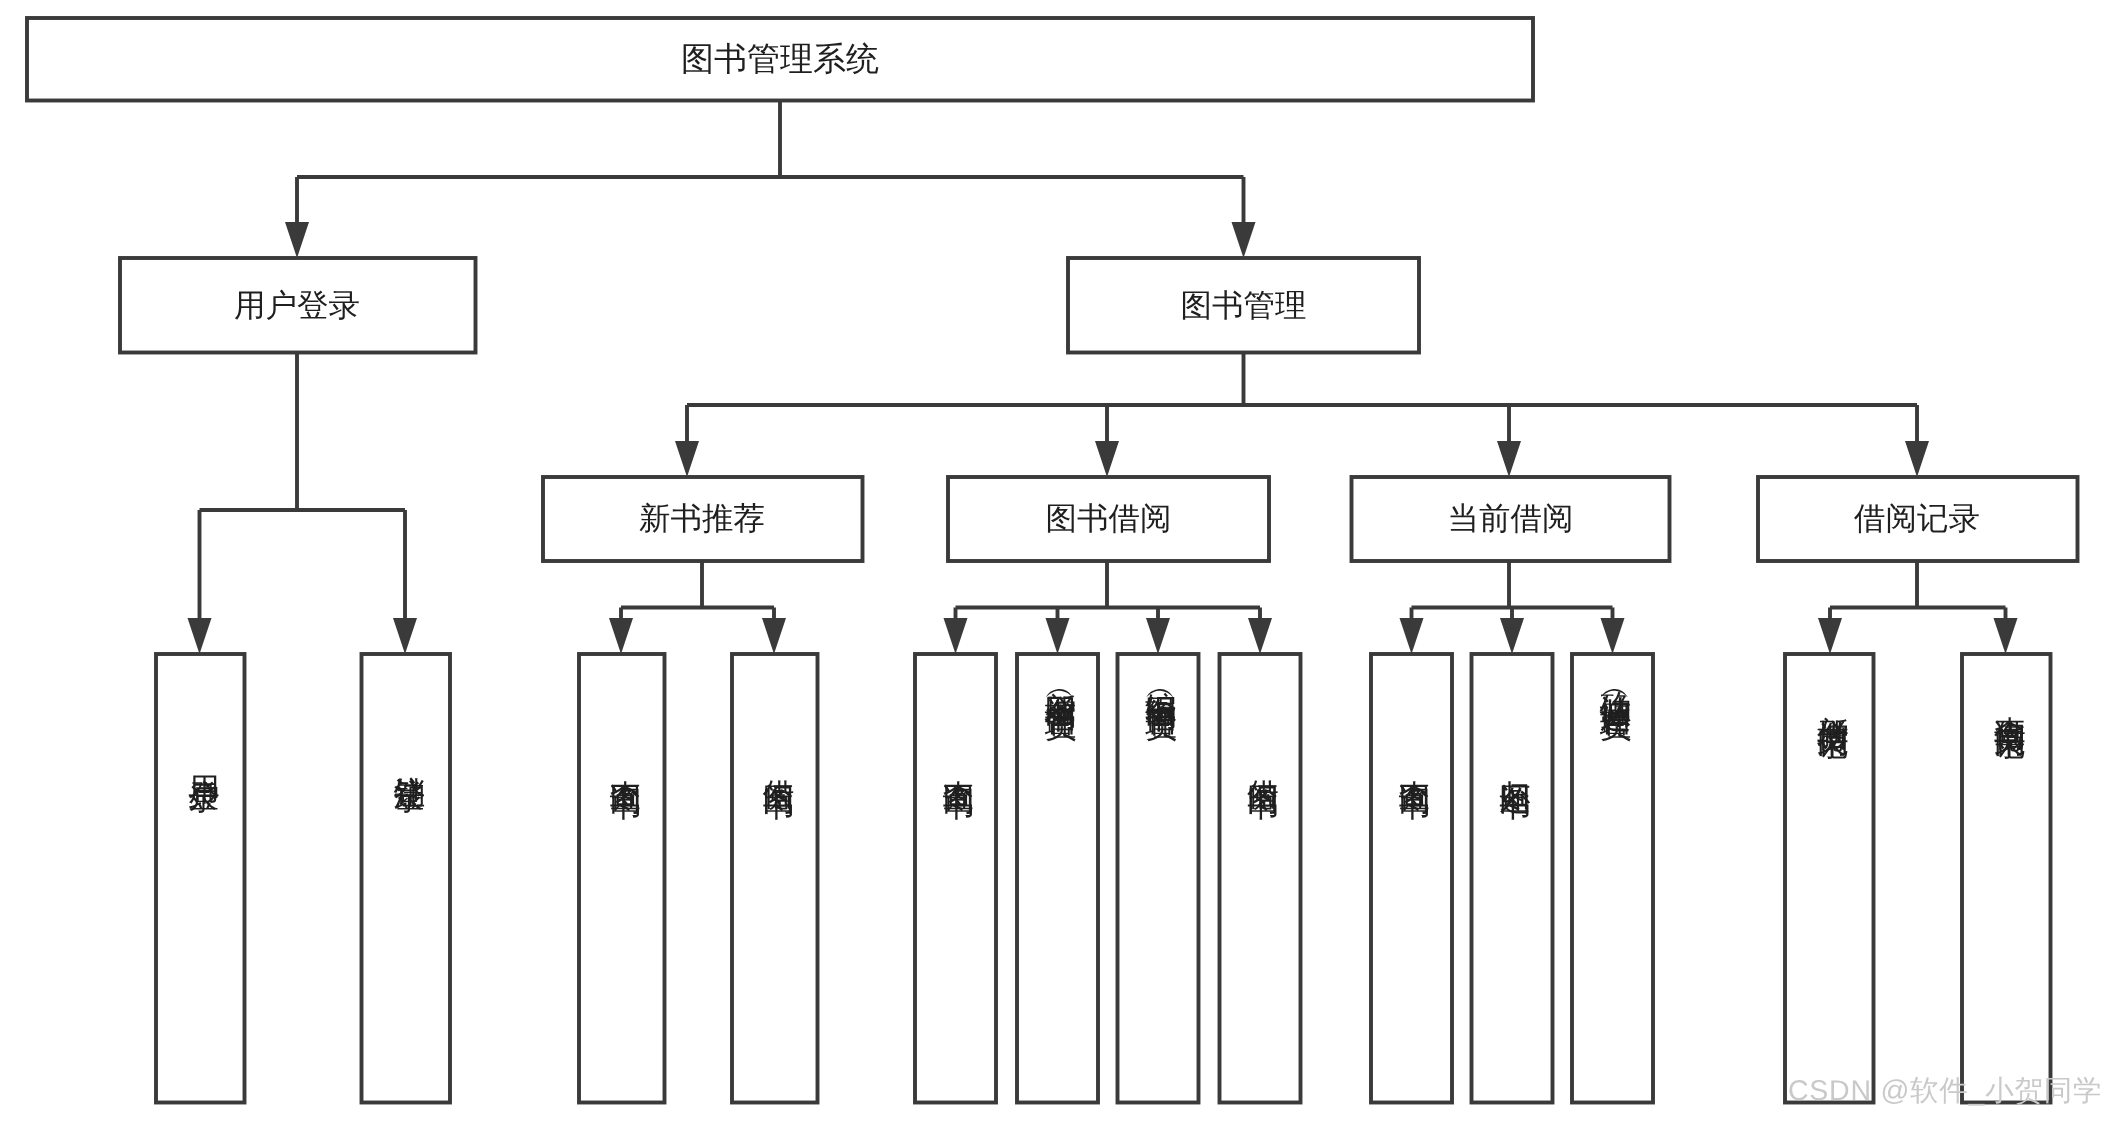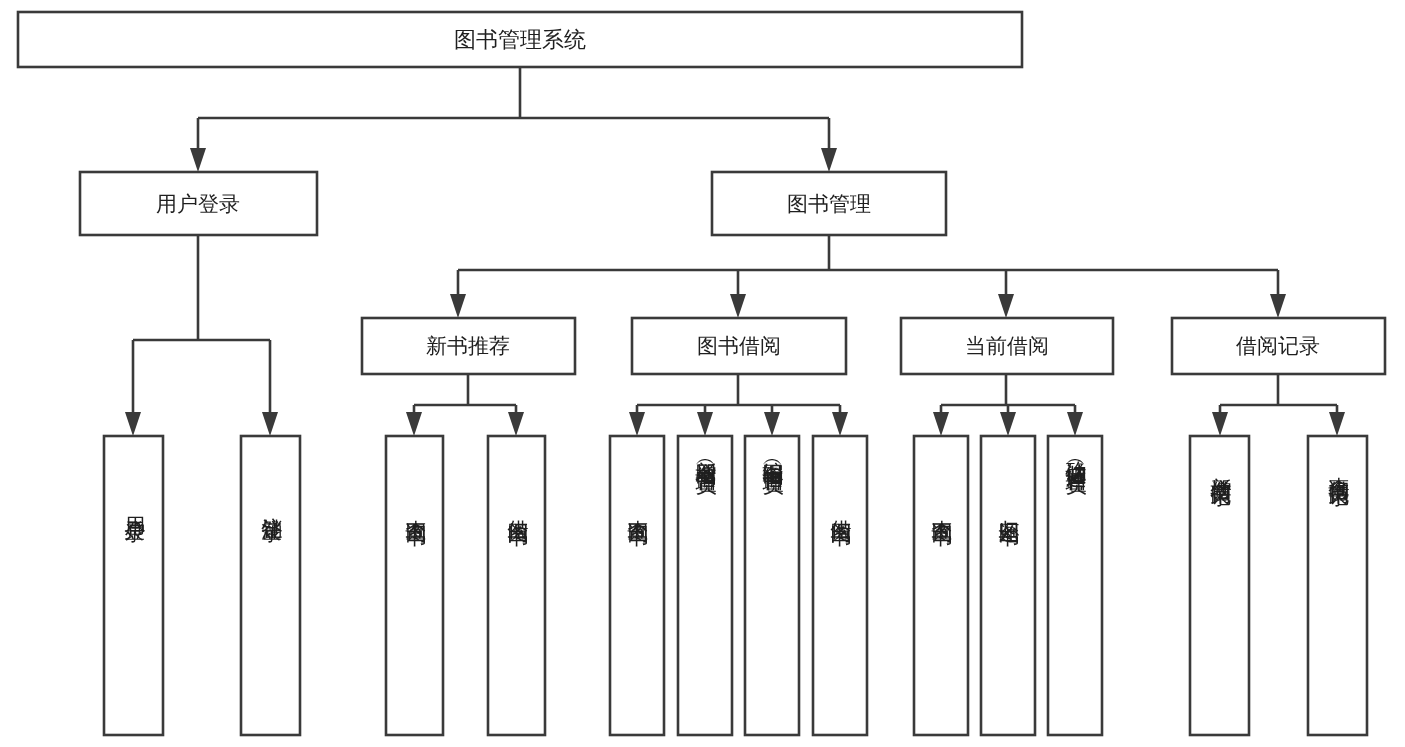--- a/index.html
+++ b/index.html
@@ -208,13 +208,14 @@
   <div class="leaf-label" style="left:761px; top:444px; height:288px;">编辑图书（管理员）</div>
   <div class="leaf-label" style="left:829px; top:503px; height:225px;">借阅图书</div>
 
   <div class="leaf-label" style="left:930px; top:503px; height:225px;">查询图书</div>
   <div class="leaf-label" style="left:997px; top:503px; height:225px;">归还图书</div>
   <div class="leaf-label" style="left:1064px; top:444px; height:288px;">确认归还（管理员）</div>
 
   <div class="leaf-label" style="left:1209px; top:460px; height:265px;">新增借阅记录</div>
   <div class="leaf-label" style="left:1327px; top:460px; height:265px;">查询借阅记录</div>
 
+  <div class="watermark">CSDN @软件_小贺同学</div>
 </div>
 
 </body></html>

